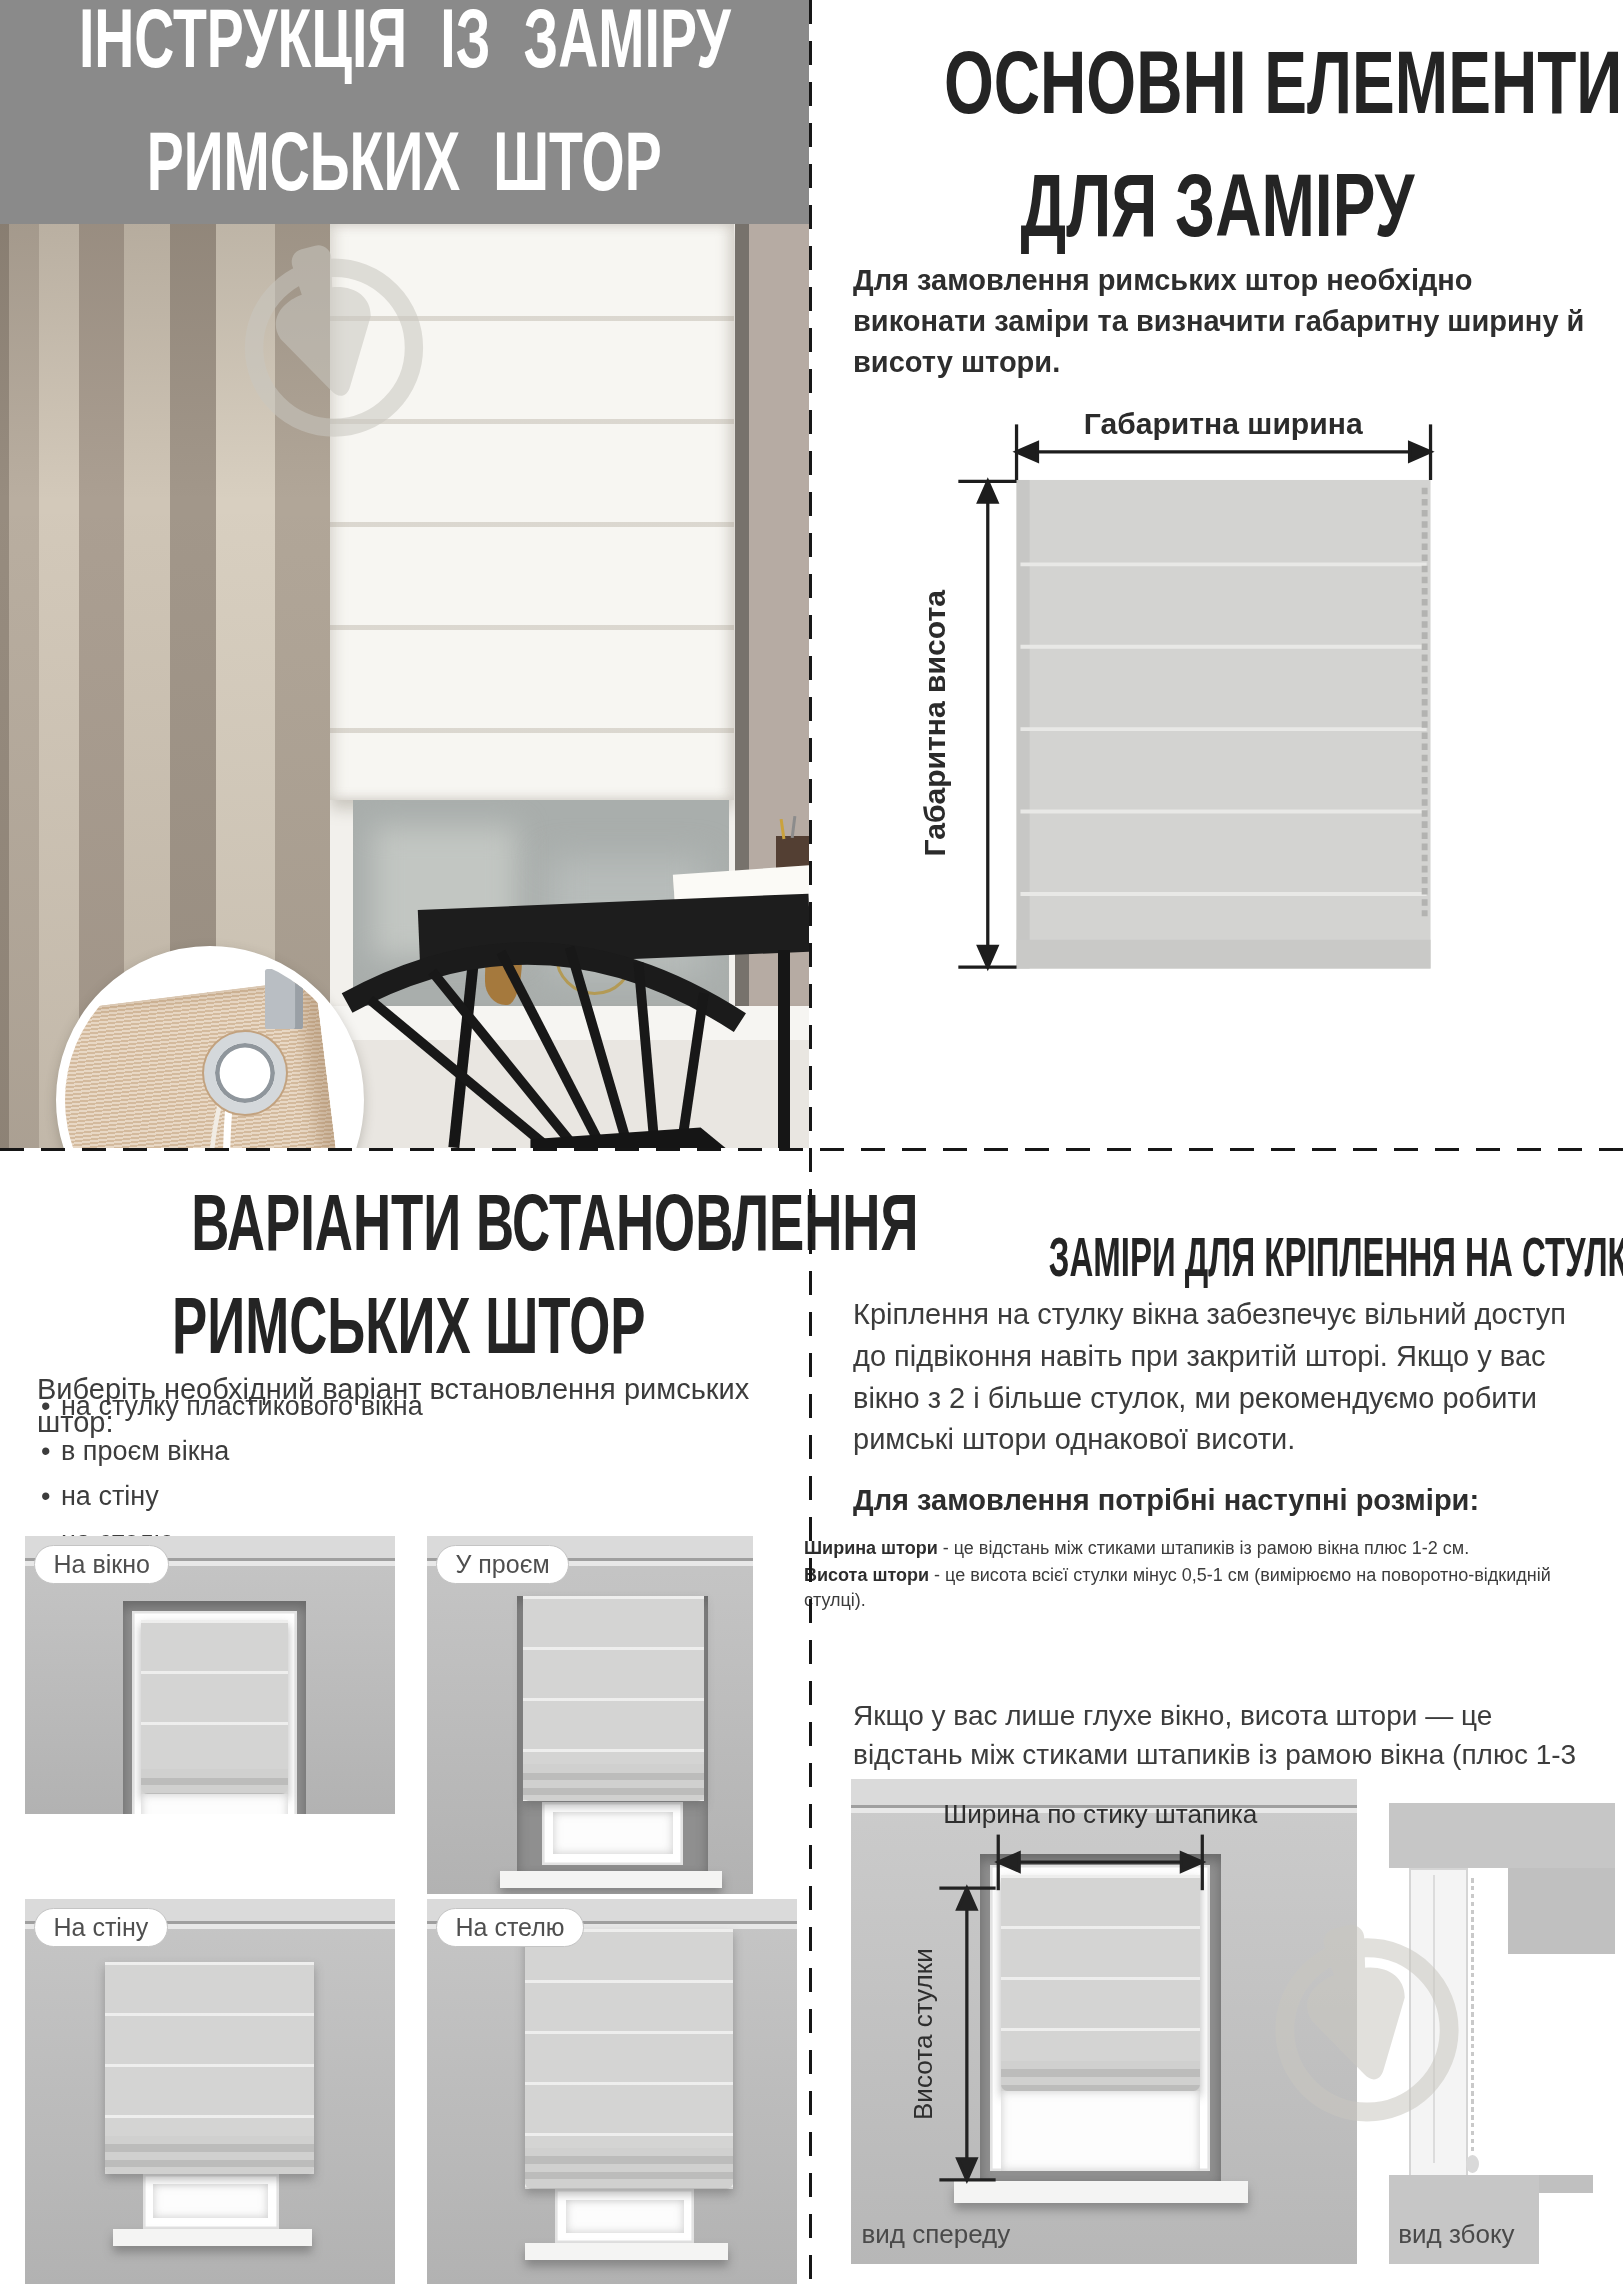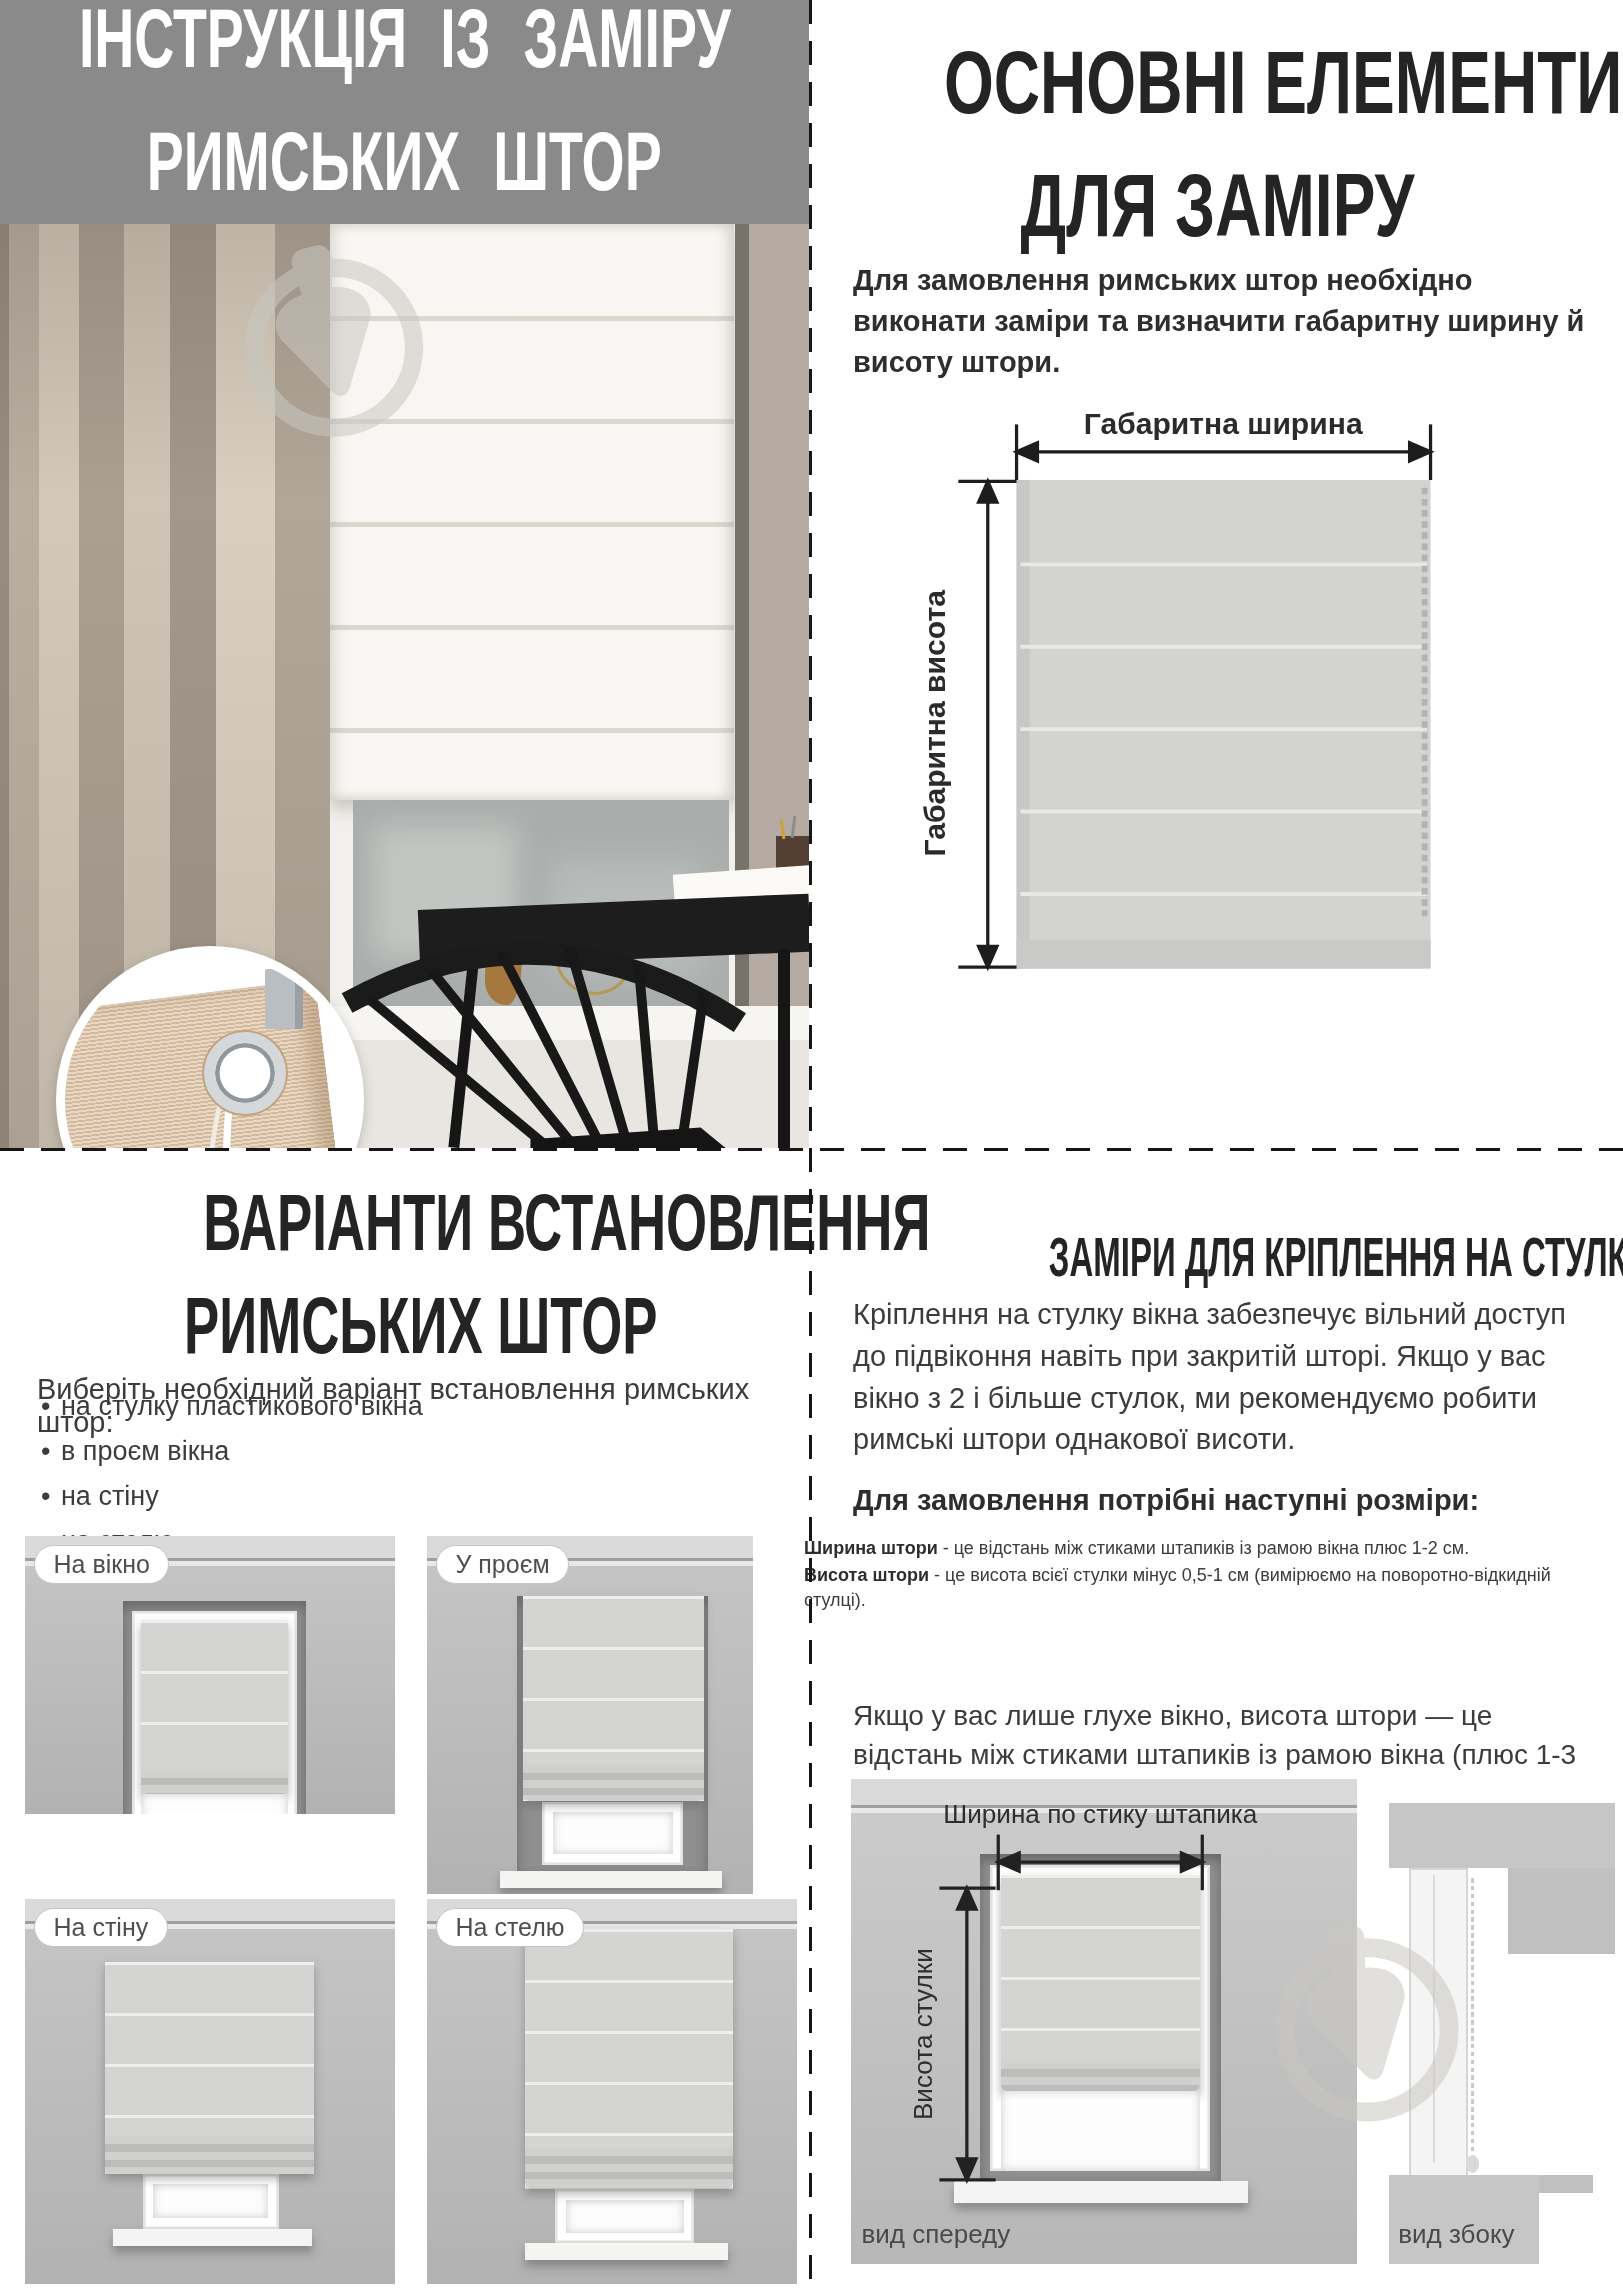--- a/index.html
+++ b/index.html
@@ -53,21 +53,21 @@
   .inset .bracket{position:absolute;left:200px;top:14.4px;width:38px;height:60px;background:#b9bec3;border-radius:2.6px;box-shadow:inset -7.9px 0 0 #9aa0a6;}
   .inset .grommet{position:absolute;left:139px;top:77px;width:60px;height:60px;border-radius:50%;
      background:#ffffff;border:11px solid #d4d8db;box-shadow:inset 0 0 0 4.6px #8f969c,0 0 0 2px #c2a27f;}
   .inset svg{position:absolute;left:0;top:0;}
   
   .tr-heading{left:812px;top:34px;width:811px;}
   .tr-heading .line{line-height:96px;}
   .tr-heading .cond{font-size:89px;transform:scaleX(.72);}
   .tr-intro{left:853px;top:260px;width:746px;font-size:29px;font-weight:bold;color:#2e2e2e;line-height:1.42;}
   
-  .bl-heading{left:16px;top:1183px;width:809px;}
+  .bl-heading{left:4px;top:1183px;width:809px;}
   .bl-heading .line{line-height:80px;}
   .bl-heading .cond{font-size:80px;transform:scaleX(.66);}
   .bl-intro{left:37px;top:1342px;width:759px;font-size:29px;color:#3c3c3c;margin-top:31px;}
   .bl-bullets{left:41px;top:1389px;width:752px;font-size:27px;color:#3c3c3c;}
   .bl-bullets .bullet{margin-bottom:9.8px;line-height:1.3;}
   .bl-bullets .bullet:before{content:"\2022";margin-right:10.5px;}
   
   .variant{overflow:hidden;background:linear-gradient(180deg,#c6c6c6,#b2b2b2);}
   .v1{left:25px;top:1536px;width:370px;height:278px;}
   .v2{left:427px;top:1536px;width:326px;height:358px;}

